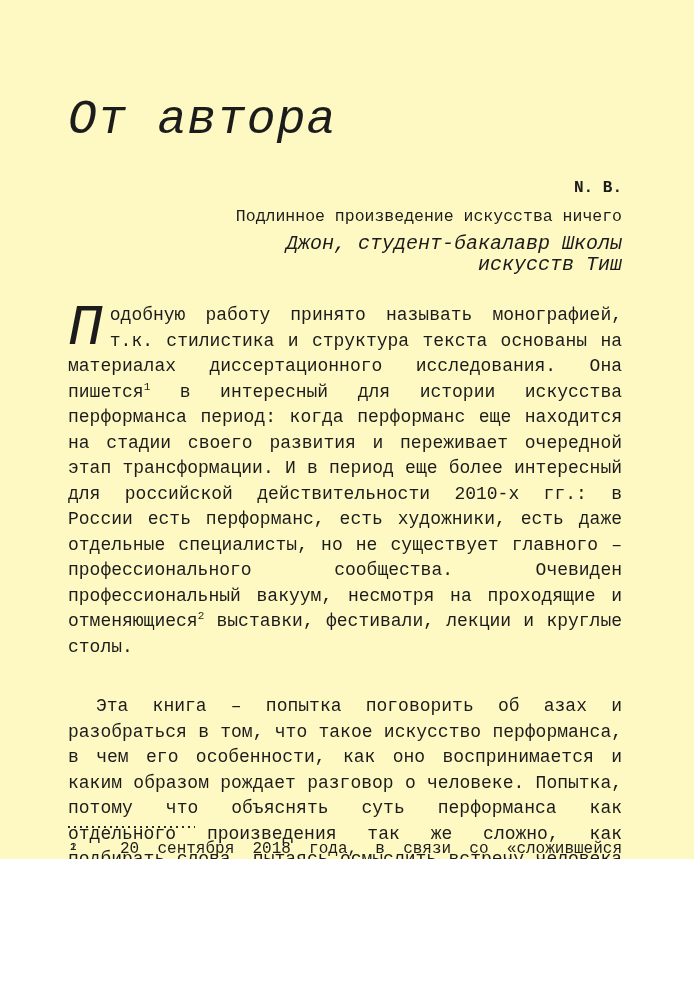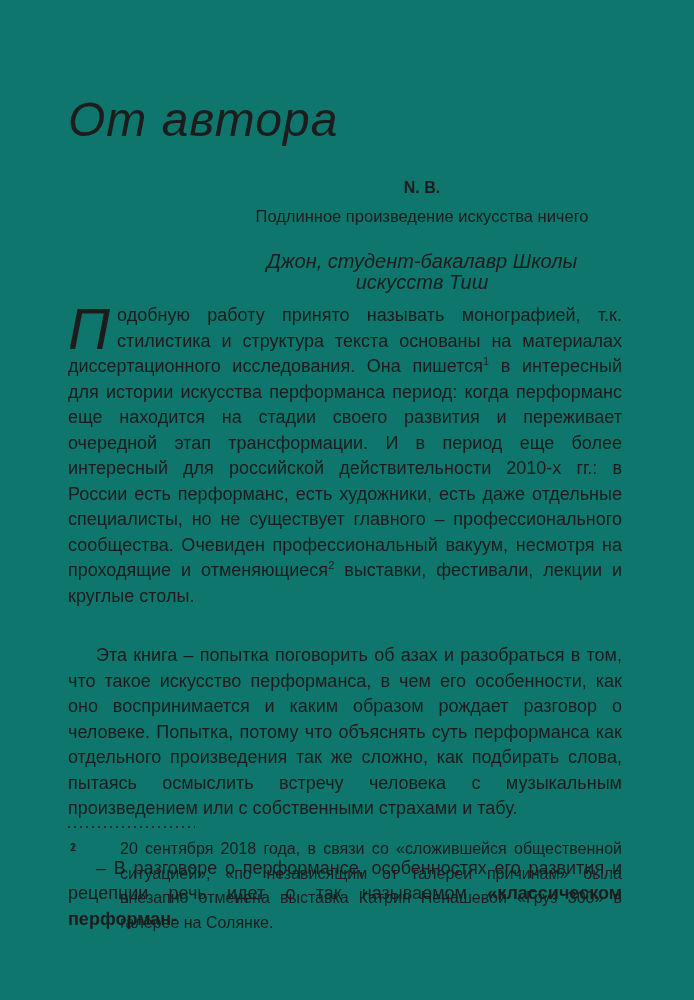--- a/index.html
+++ b/index.html
@@ -3,24 +3,24 @@
 <meta charset="utf-8">
 <style>
   html, body {
     margin: 0;
     padding: 0;
     background: #ffffff;
   }
   .page {
     position: relative;
     width: 694px;
-    height: 1000px;
-    background: #0f766e;
+    height: 859px;
+    background: #fef9c3;
     overflow: hidden;
-    font-family: Liberation Sans, sans-serif;
+    font-family: Liberation Mono, monospace;
     color: #1c1c1c;
   }
 
   
   .chapter-title {
     position: absolute;
     top: 94px;
     left: 68px;
     font-style: italic;
     font-weight: normal;
@@ -29,32 +29,32 @@
     margin: 0;
     letter-spacing: 1px;
   }
 
   
   .epigraph {
     position: absolute;
     top: 178px;
     right: 72px;
     width: 400px;
-    text-align: center;
+    text-align: right;
   }
   .epigraph .nb {
     font-weight: bold;
     font-size: 16px;
     line-height: 20px;
     margin-bottom: 8px;
   }
   .epigraph .quote {
     font-size: 16.5px;
     line-height: 21px;
-    margin-bottom: 24px;
+    margin-bottom: 6px;
   }
   .epigraph .attribution {
     font-style: italic;
     font-size: 20px;
     line-height: 21px;
   }
 
   
   .body-text {
     position: absolute;

